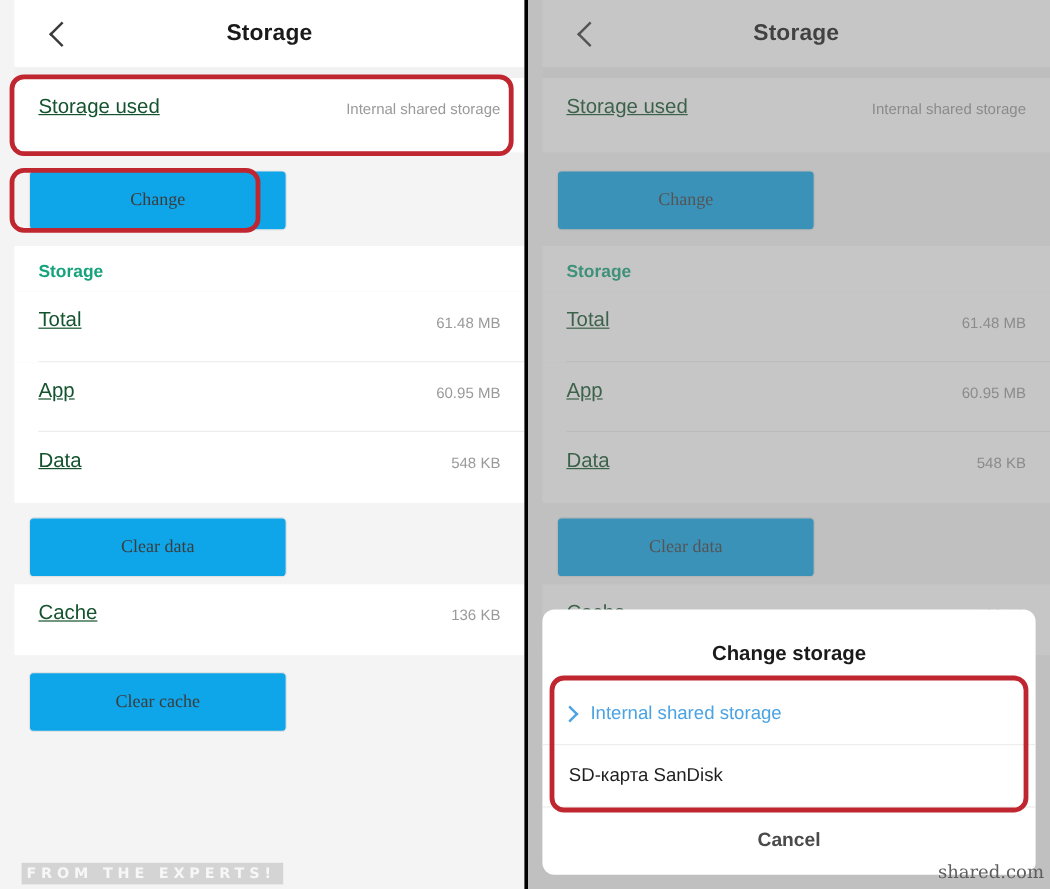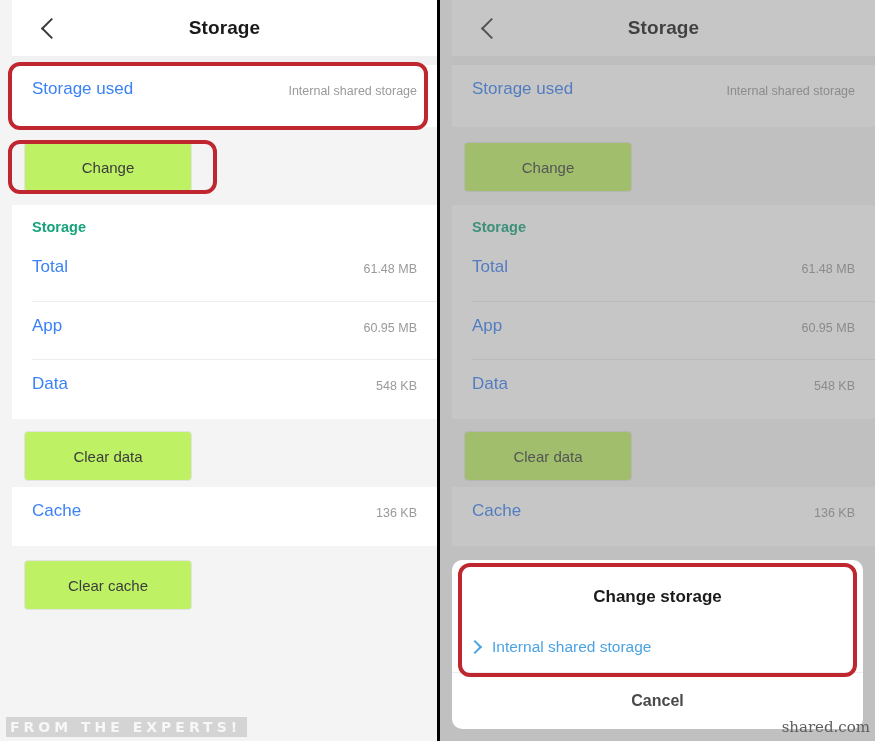--- a/index.html
+++ b/index.html
@@ -89,23 +89,24 @@
   .row {
     position: relative;
     background: #ffffff;
     display: flex;
     align-items: flex-start;
     padding: 0 20px;
     box-sizing: border-box;
   }
   .row-label {
     font-size: 17px;
-    color: #3b82f6;
+    color: #14532d;
     flex: 1 1 auto;
     padding-top: 14px;
+    text-decoration: underline;
   }
   .row-value {
     font-size: 12.5px;
     color: #9a9a9a;
     padding-top: 19px;
     text-align: right;
     white-space: nowrap;
   }
   .row-hairline {
     position: absolute;
@@ -117,28 +118,29 @@
   }
 
   .btn-block {
     background: #f4f4f4;
     padding: 14px 0 14px 12px;
   }
   .flat-btn {
     display: inline-flex;
     align-items: center;
     justify-content: center;
-    width: 168px;
+    width: 215px;
     height: 50px;
-    background: #bef264;
+    background: #0ea5e9;
     border: 1px solid #e3e3e3;
     border-radius: 4px;
     font-size: 15px;
     color: #3c3c3c;
     box-sizing: border-box;
+    font-family: Liberation Serif, serif;
   }
 
   .section-head {
     background: #ffffff;
     padding: 14px 0 8px 20px;
     font-size: 14.5px;
     font-weight: bold;
     color: #16a37c;
   }
 
@@ -236,26 +238,27 @@
     position: absolute;
     left: 22px;
     top: -4px;
     width: 44px;
     height: 46px;
   }
   .appuals-tag {
     display: inline-block;
     background: #9a9a9a;
     color: #ffffff;
-    font-size: 14px;
+    font-size: 12px;
     font-weight: bold;
     letter-spacing: 4px;
     padding: 2px 6px 2px 4px;
     margin-top: 1px;
     font-family: "DejaVu Sans", sans-serif;
+    margin-left: 12px;
   }
   .wsxdn {
     position: absolute;
     right: 5px;
     bottom: 5px;
     z-index: 70;
     font-size: 15px;
     color: #5d5d5d;
     font-family: "DejaVu Serif", serif;
   }
@@ -387,20 +390,24 @@
 
     <div class="sheet">
       <div class="sheet-title">Change storage</div>
 
       <div class="sheet-item selected">
         <span class="sheet-chev"></span>
         <span>Internal shared storage</span>
         <span class="sheet-hair"></span>
       </div>
 
+      <div class="sheet-item">
+        <span>SD-карта SanDisk</span>
+        <span class="sheet-hair"></span>
+      </div>
 
       <div class="sheet-cancel">Cancel</div>
     </div>
 
     <div class="annot" style="left: 18px; top: 563px; width: 399px; height: 114px; z-index: 55;"></div>
   </div>
 
   <div class="wsxdn">shared.com</div>
 </div>
 

